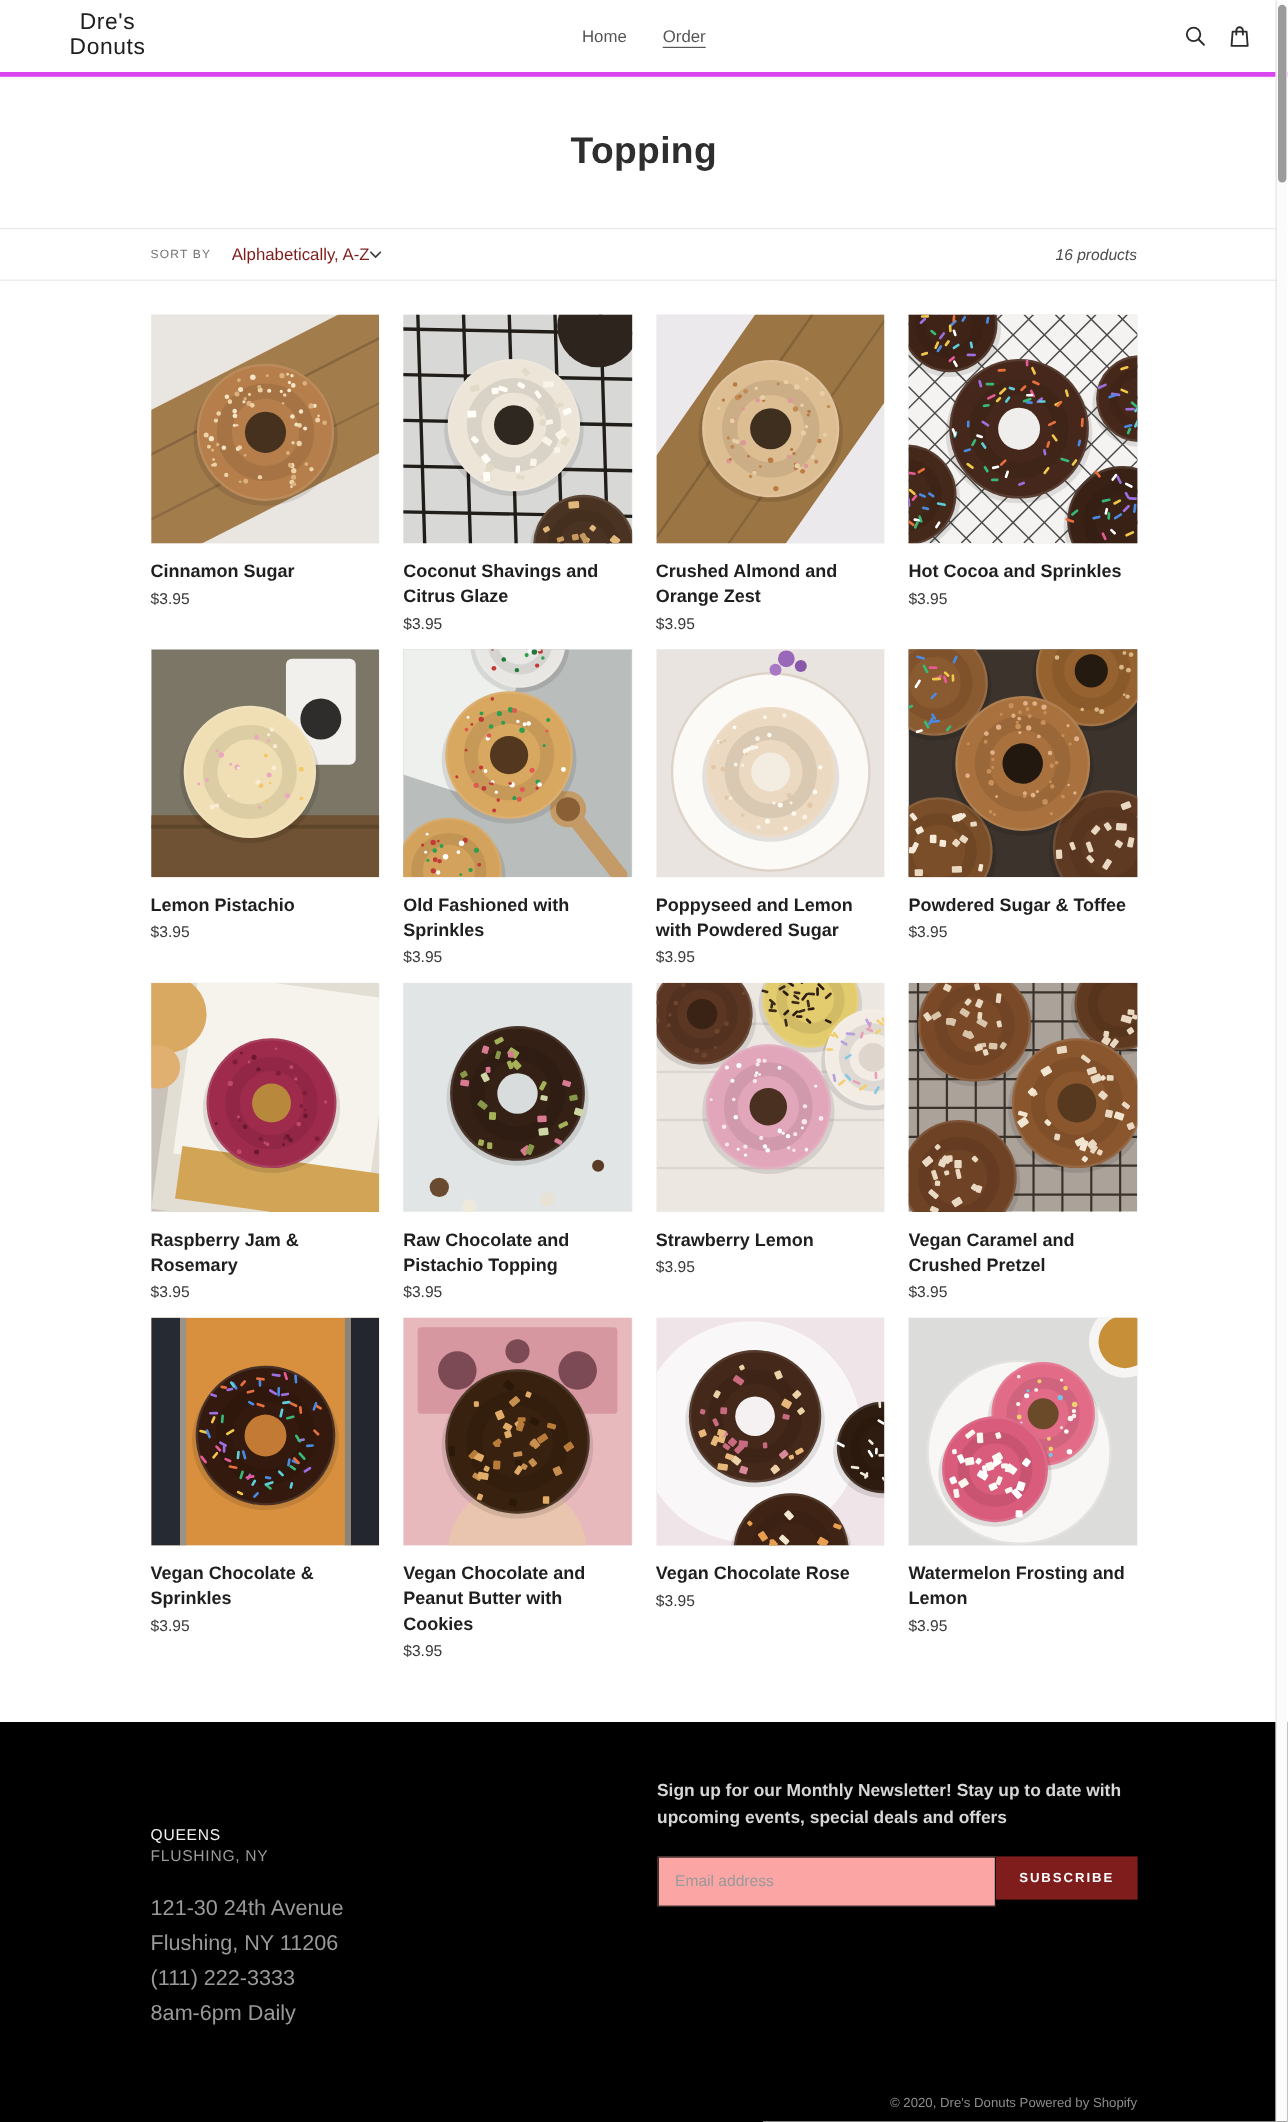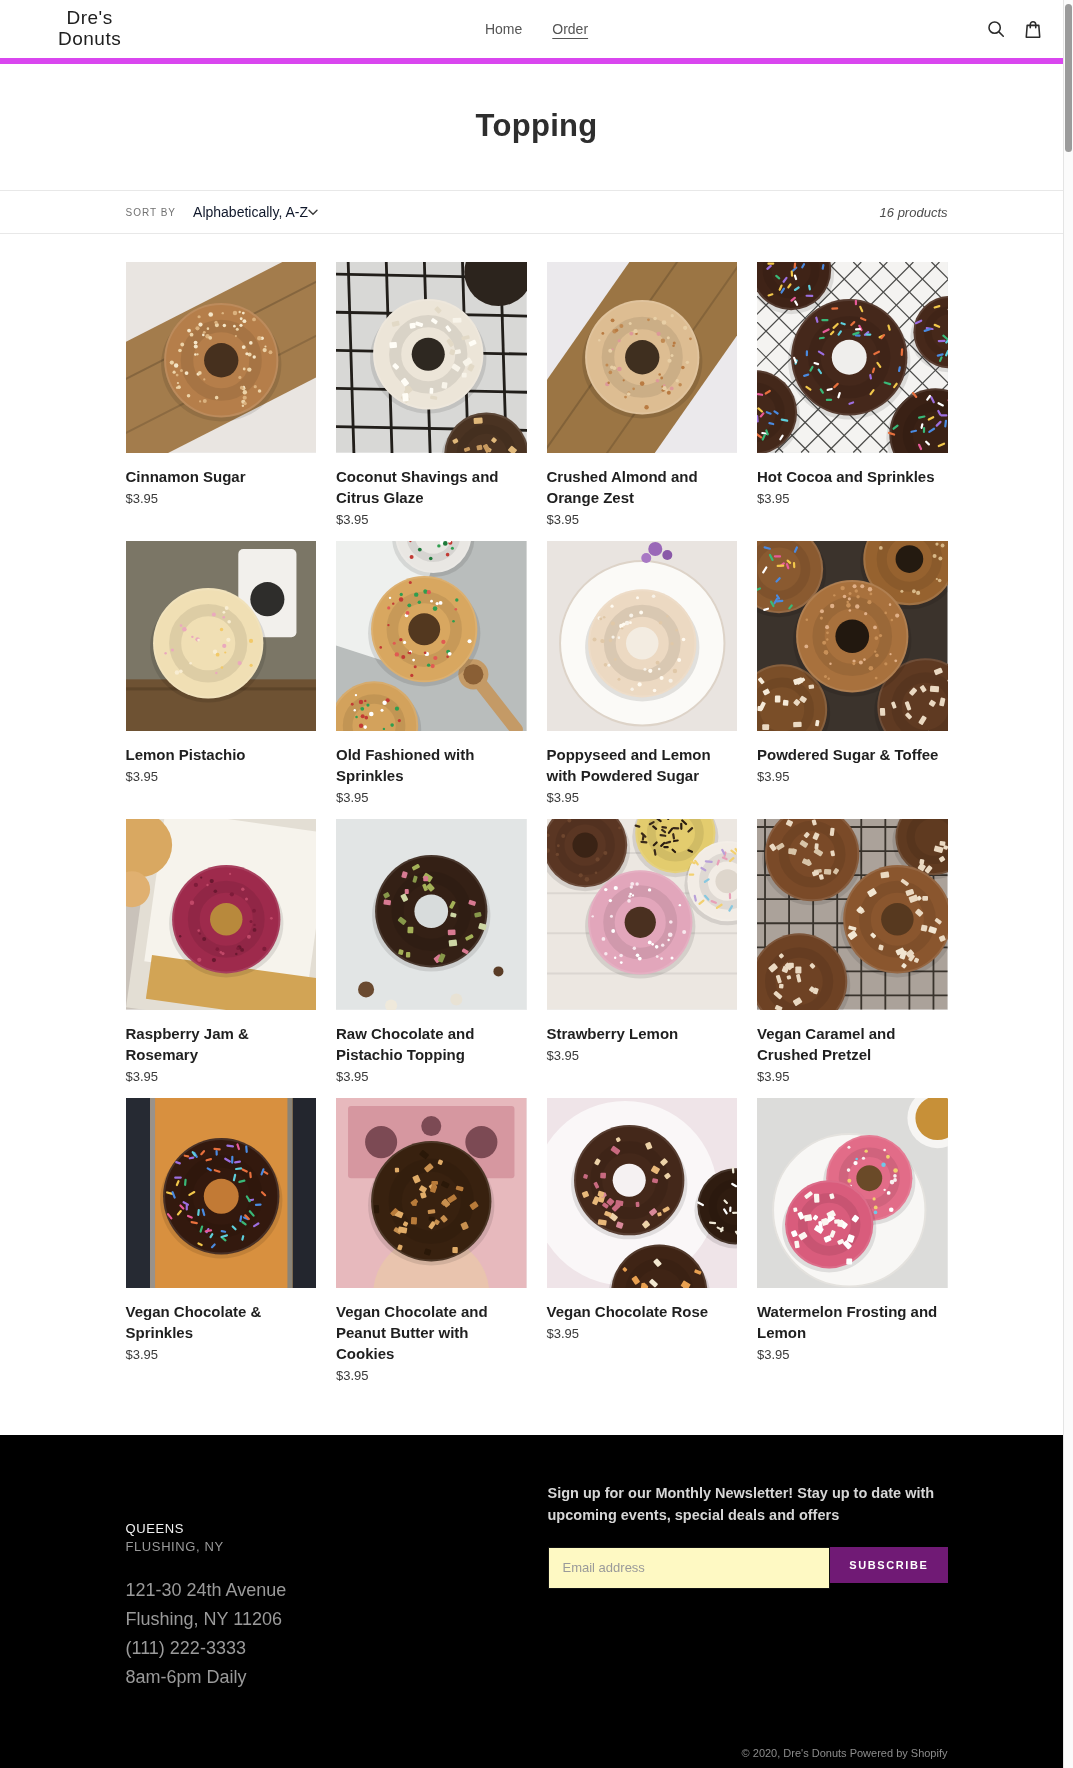--- a/index.html
+++ b/index.html
@@ -2,39 +2,39 @@
 <html><head>
 <meta charset="utf-8">
 <style>
   * { margin:0; padding:0; box-sizing:border-box; }
   html,body { background:#fff; }
   body { width:1073px; height:1768px; overflow:hidden; position:relative;
          font-family:"Liberation Sans","DejaVu Sans",sans-serif; color:#3a3a3a; }
 
   
   .header { height:64px; display:flex; align-items:center; padding:0 30px 0 58px;
-            border-bottom:6px solid #d946ef; position:relative; background:#fff; }
+            border-bottom:4px solid #d946ef; position:relative; background:#fff; }
   .logo { font-size:19px; line-height:1.08; color:#202020; letter-spacing:.5px;
           text-align:center; font-weight:400; cursor:pointer; }
   .logo span { display:block; }
   .nav { position:absolute; left:50%; transform:translateX(-50%); display:flex; gap:30px; }
   .nav a { font-size:14px; color:#555; text-decoration:none; cursor:pointer; }
   .nav a.active { text-decoration:underline; text-underline-offset:4px; }
   .hicons { margin-left:auto; display:flex; gap:17px; align-items:center; }
   .hicons svg { display:block; cursor:pointer; }
 
   
   .title-section { padding:44px 0 46px; text-align:center; }
   .title-section h1 { font-size:31px; font-weight:700; color:#2e2e2e; letter-spacing:.3px; }
 
   
   .sortbar { border-top:1px solid #e8e8e8; border-bottom:1px solid #e8e8e8; height:44px; }
   .sortbar-inner { width:822px; margin:0 auto; height:100%; display:flex; align-items:center; }
   .sort-label { font-size:10px; letter-spacing:1px; color:#717171; margin-right:17px; }
-  .sort-select { display:flex; align-items:center; gap:0; font-size:14px; color:#0f172a; cursor:pointer;justify-content:flex-end; }
+  .sort-select { display:flex; align-items:center; gap:0; font-size:14px; color:#7f1d1d; cursor:pointer;justify-content:flex-end; }
   .count { margin-left:auto; font-style:italic; font-size:13px; color:#4c4c4c; }
 
   
   .grid { width:822px; margin:28px auto 0; display:grid;
           grid-template-columns:repeat(4,1fr); column-gap:20px; row-gap:14px; padding-bottom:50px; }
   .card { display:block; text-decoration:none; color:inherit; cursor:pointer; }
   .thumb { width:100%; aspect-ratio:1/1; overflow:hidden; background:#eee; }
   .thumb svg { width:100%; height:100%; display:block; }
   .pname { margin-top:13px; font-size:15px; font-weight:700; color:#1f1f1f; line-height:1.4; }
   .pprice { margin-top:4px; font-size:13px; color:#3a3a3a; }
@@ -42,25 +42,25 @@
   
   .footer { background:#000; margin-top:2px; padding:48px 0 42px; color:#9a9a9a; }
   .footer-inner { width:822px; margin:0 auto; display:flex; }
   .f-left { width:422px; padding-top:38px; }
   .loc-h { color:#f2f2f2; font-size:13px; letter-spacing:.6px; }
   .loc-sub { color:#9a9a9a; font-size:13px; letter-spacing:.6px; margin-top:3px; }
   .addr { margin-top:22px; font-size:18px; line-height:1.62; color:#9a9a9a; }
   .f-right { width:400px; }
   .news-h { color:#d6d6d6; font-weight:700; font-size:14.5px; line-height:1.5; }
   .news-form { margin-top:20px; display:flex; width:400px; }
-  .news-form input { flex:1; height:42px; border:1px solid #111; background:#fef9c3; padding:0 14px;
+  .news-form input { flex:1; height:42px; border:1px solid #111; background:#fca5a5; padding:0 14px;
                      font-size:13px; color:#333; outline:none; min-width:0;
                      font-family:"Liberation Sans","DejaVu Sans",sans-serif; }
   .news-form input::placeholder { color:#9a9a9a; }
-  .news-form button { height:36px; padding:12px 19px; border:none; background:#701a75; color:#fff;
+  .news-form button { height:36px; padding:12px 19px; border:none; background:#7f1d1d; color:#fff;
                       font-size:11px; font-weight:700; letter-spacing:1.6px; cursor:pointer;
                       font-family:"Liberation Sans","DejaVu Sans",sans-serif; }
   .copyright { width:822px; margin:54px auto 0; text-align:right; font-size:11px; color:#8c8c8c; }
   .copyright span { cursor:pointer; }
 
   
   .scrollbar { position:absolute; top:0; right:0; width:10px; height:100%;
                background:#fbfbfb; border-left:1px solid #e4e4e4; }
   .scroll-thumb { position:absolute; top:4px; left:1px; width:7px; height:148px;
                   border-radius:4px; background:#9b9b9b; cursor:grab; }

